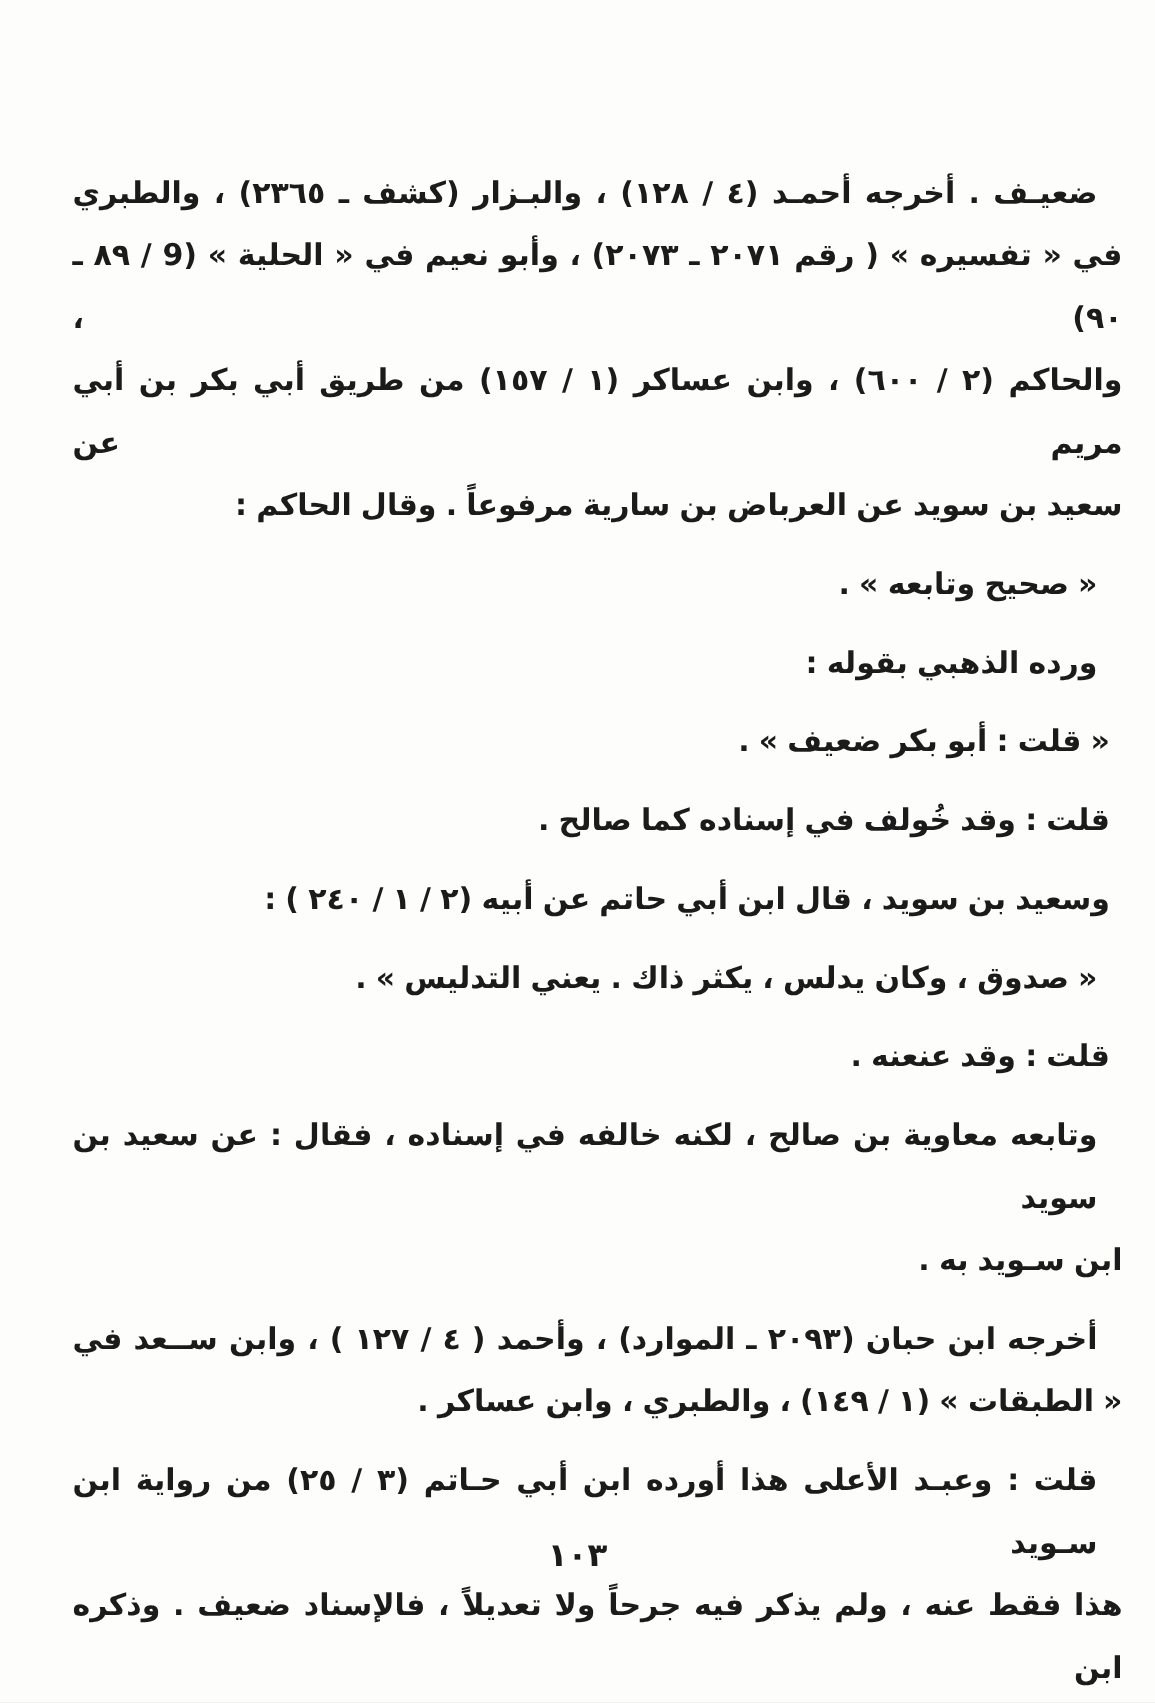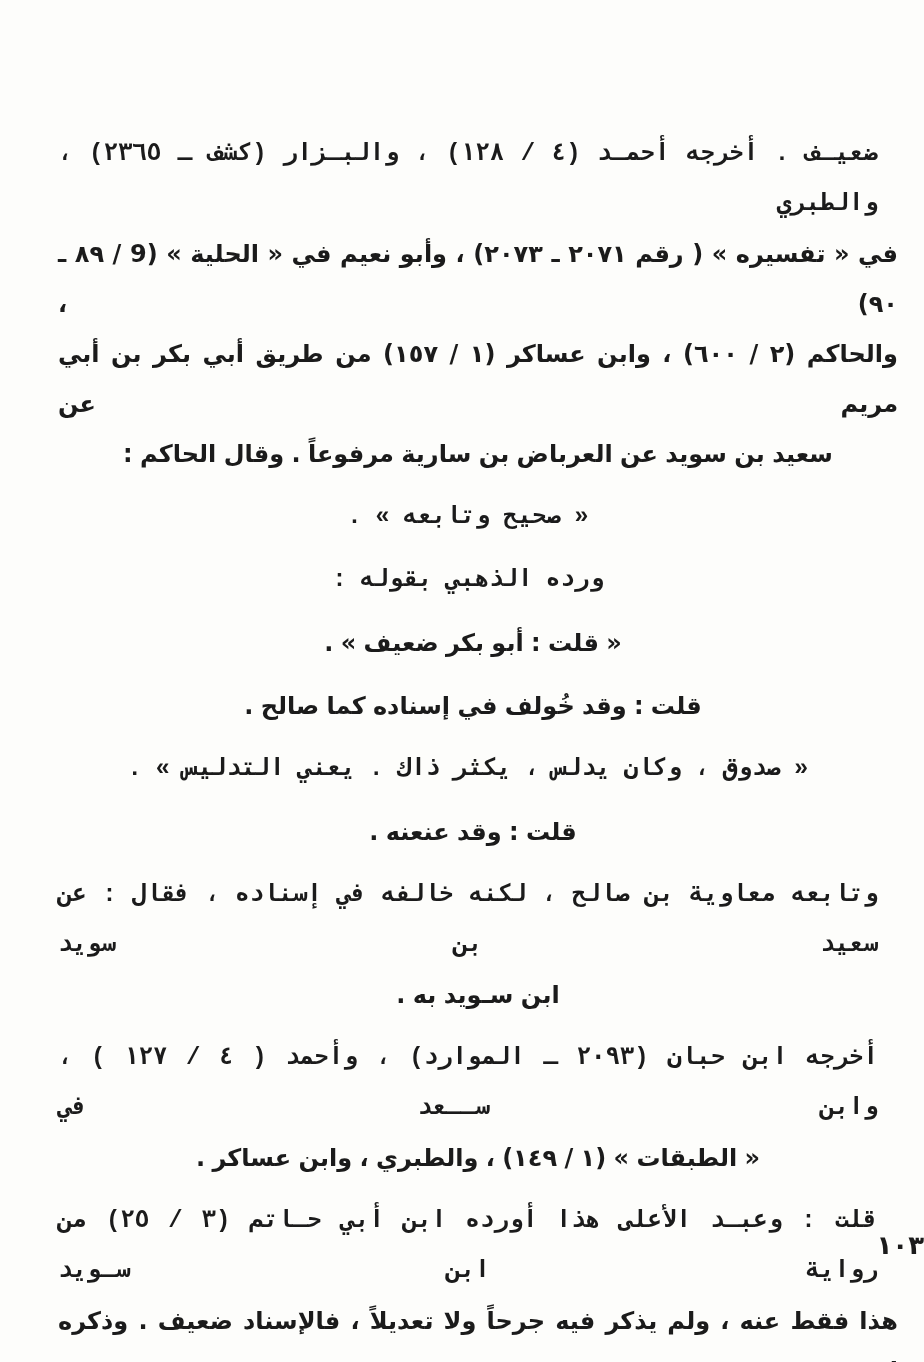--- a/index.html
+++ b/index.html
@@ -36,29 +36,29 @@
     line-height: 50px;
     word-spacing: -1px;
     text-align: right;
   }
   
   .ln.j {
     text-align: justify;
     text-align-last: justify;
   }
   
-  .ln.last { text-align: center; }
-  .indent-lg { padding-right: 20px; font-family: Liberation Mono, monospace; }
+  .ln.last { text-align: right; }
+  .indent-lg { padding-right: 20px; }
   .indent-sm { padding-right: 10px; }
   .pagefoot {
     position: absolute;
     top: 1220px;
     left: 0;
     right: 0;
-    text-align: right;
+    text-align: center;
   }
   .pagenum {
     font-size: 26px;
     line-height: 50px;
     letter-spacing: 3px;
   }
 </style>
 </head>
 <body>
 
@@ -81,20 +81,23 @@
     </p>
 
     <p class="para">
       <span class="ln last indent-sm">« قلت : أبو بكر ضعيف » .</span>
     </p>
 
     <p class="para">
       <span class="ln last indent-sm">قلت : وقد خُولف في إسناده كما صالح .</span>
     </p>
 
+    <p class="para">
+      <span class="ln last indent-sm">وسعيد بن سويد ، قال ابن أبي حاتم عن أبيه (٢ / ١ / ٢٤٠ ) :</span>
+    </p>
 
     <p class="para">
       <span class="ln last indent-lg">« صدوق ، وكان يدلس ، يكثر ذاك . يعني التدليس » .</span>
     </p>
 
     <p class="para">
       <span class="ln last indent-sm">قلت : وقد عنعنه .</span>
     </p>
 
     <p class="para">

